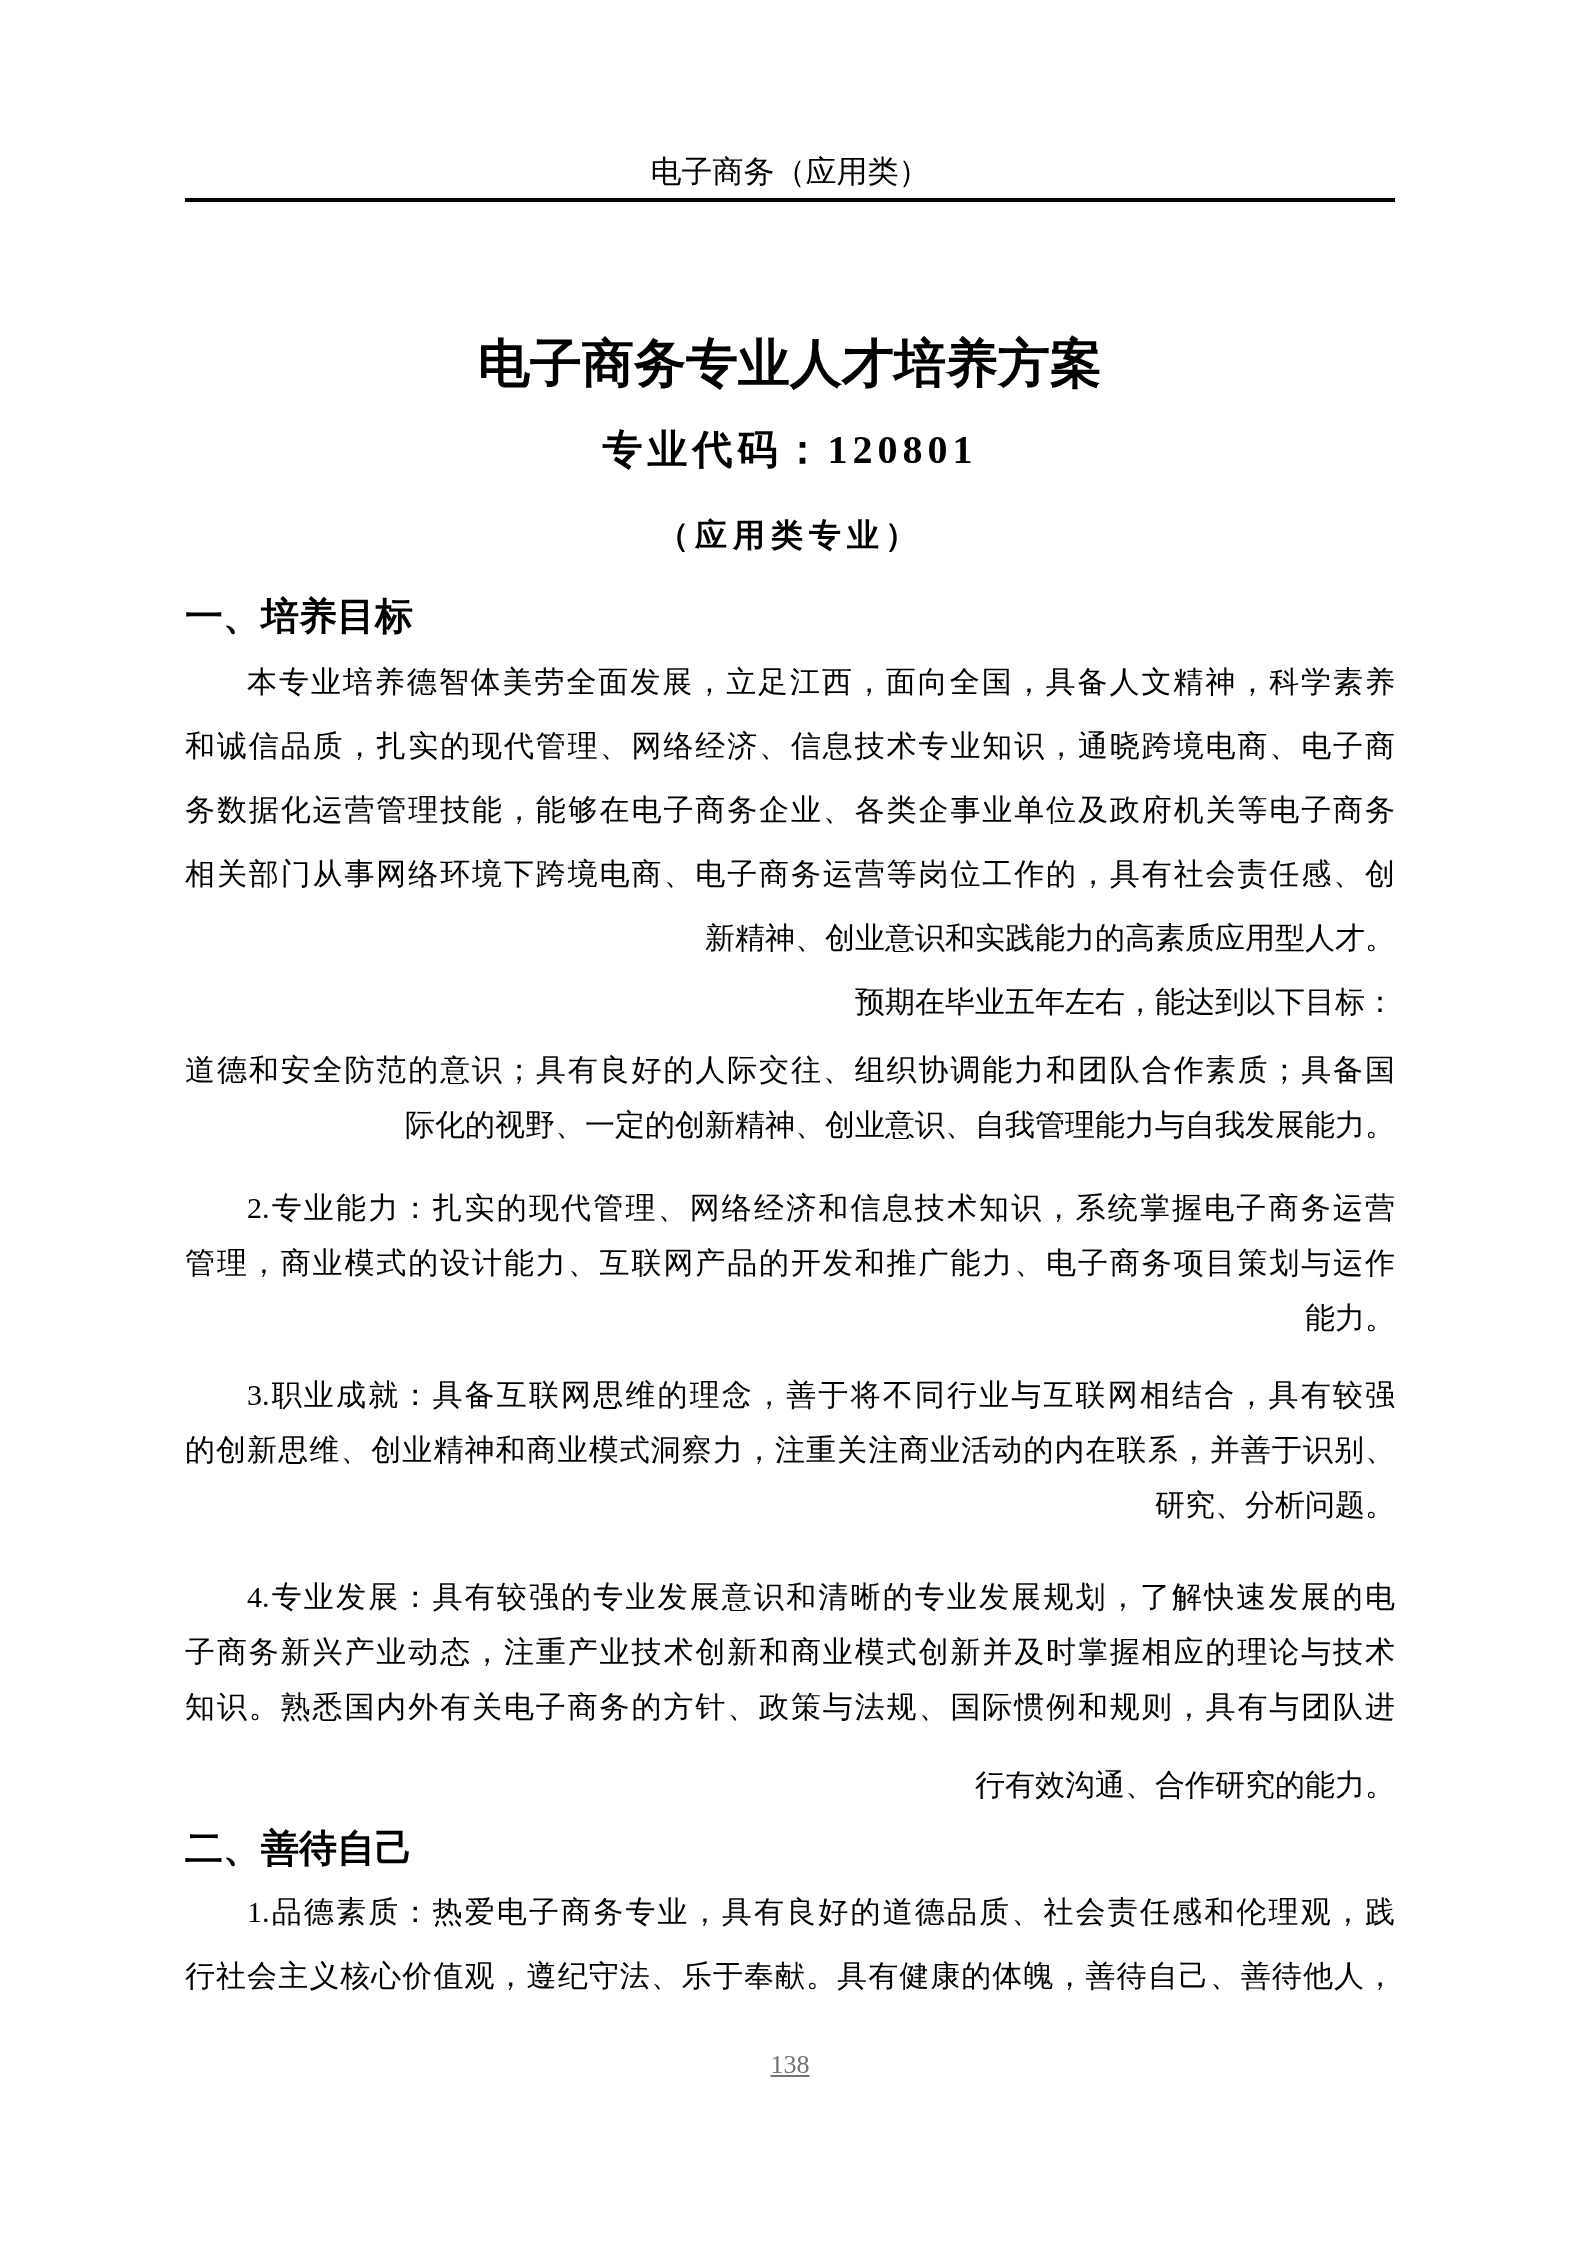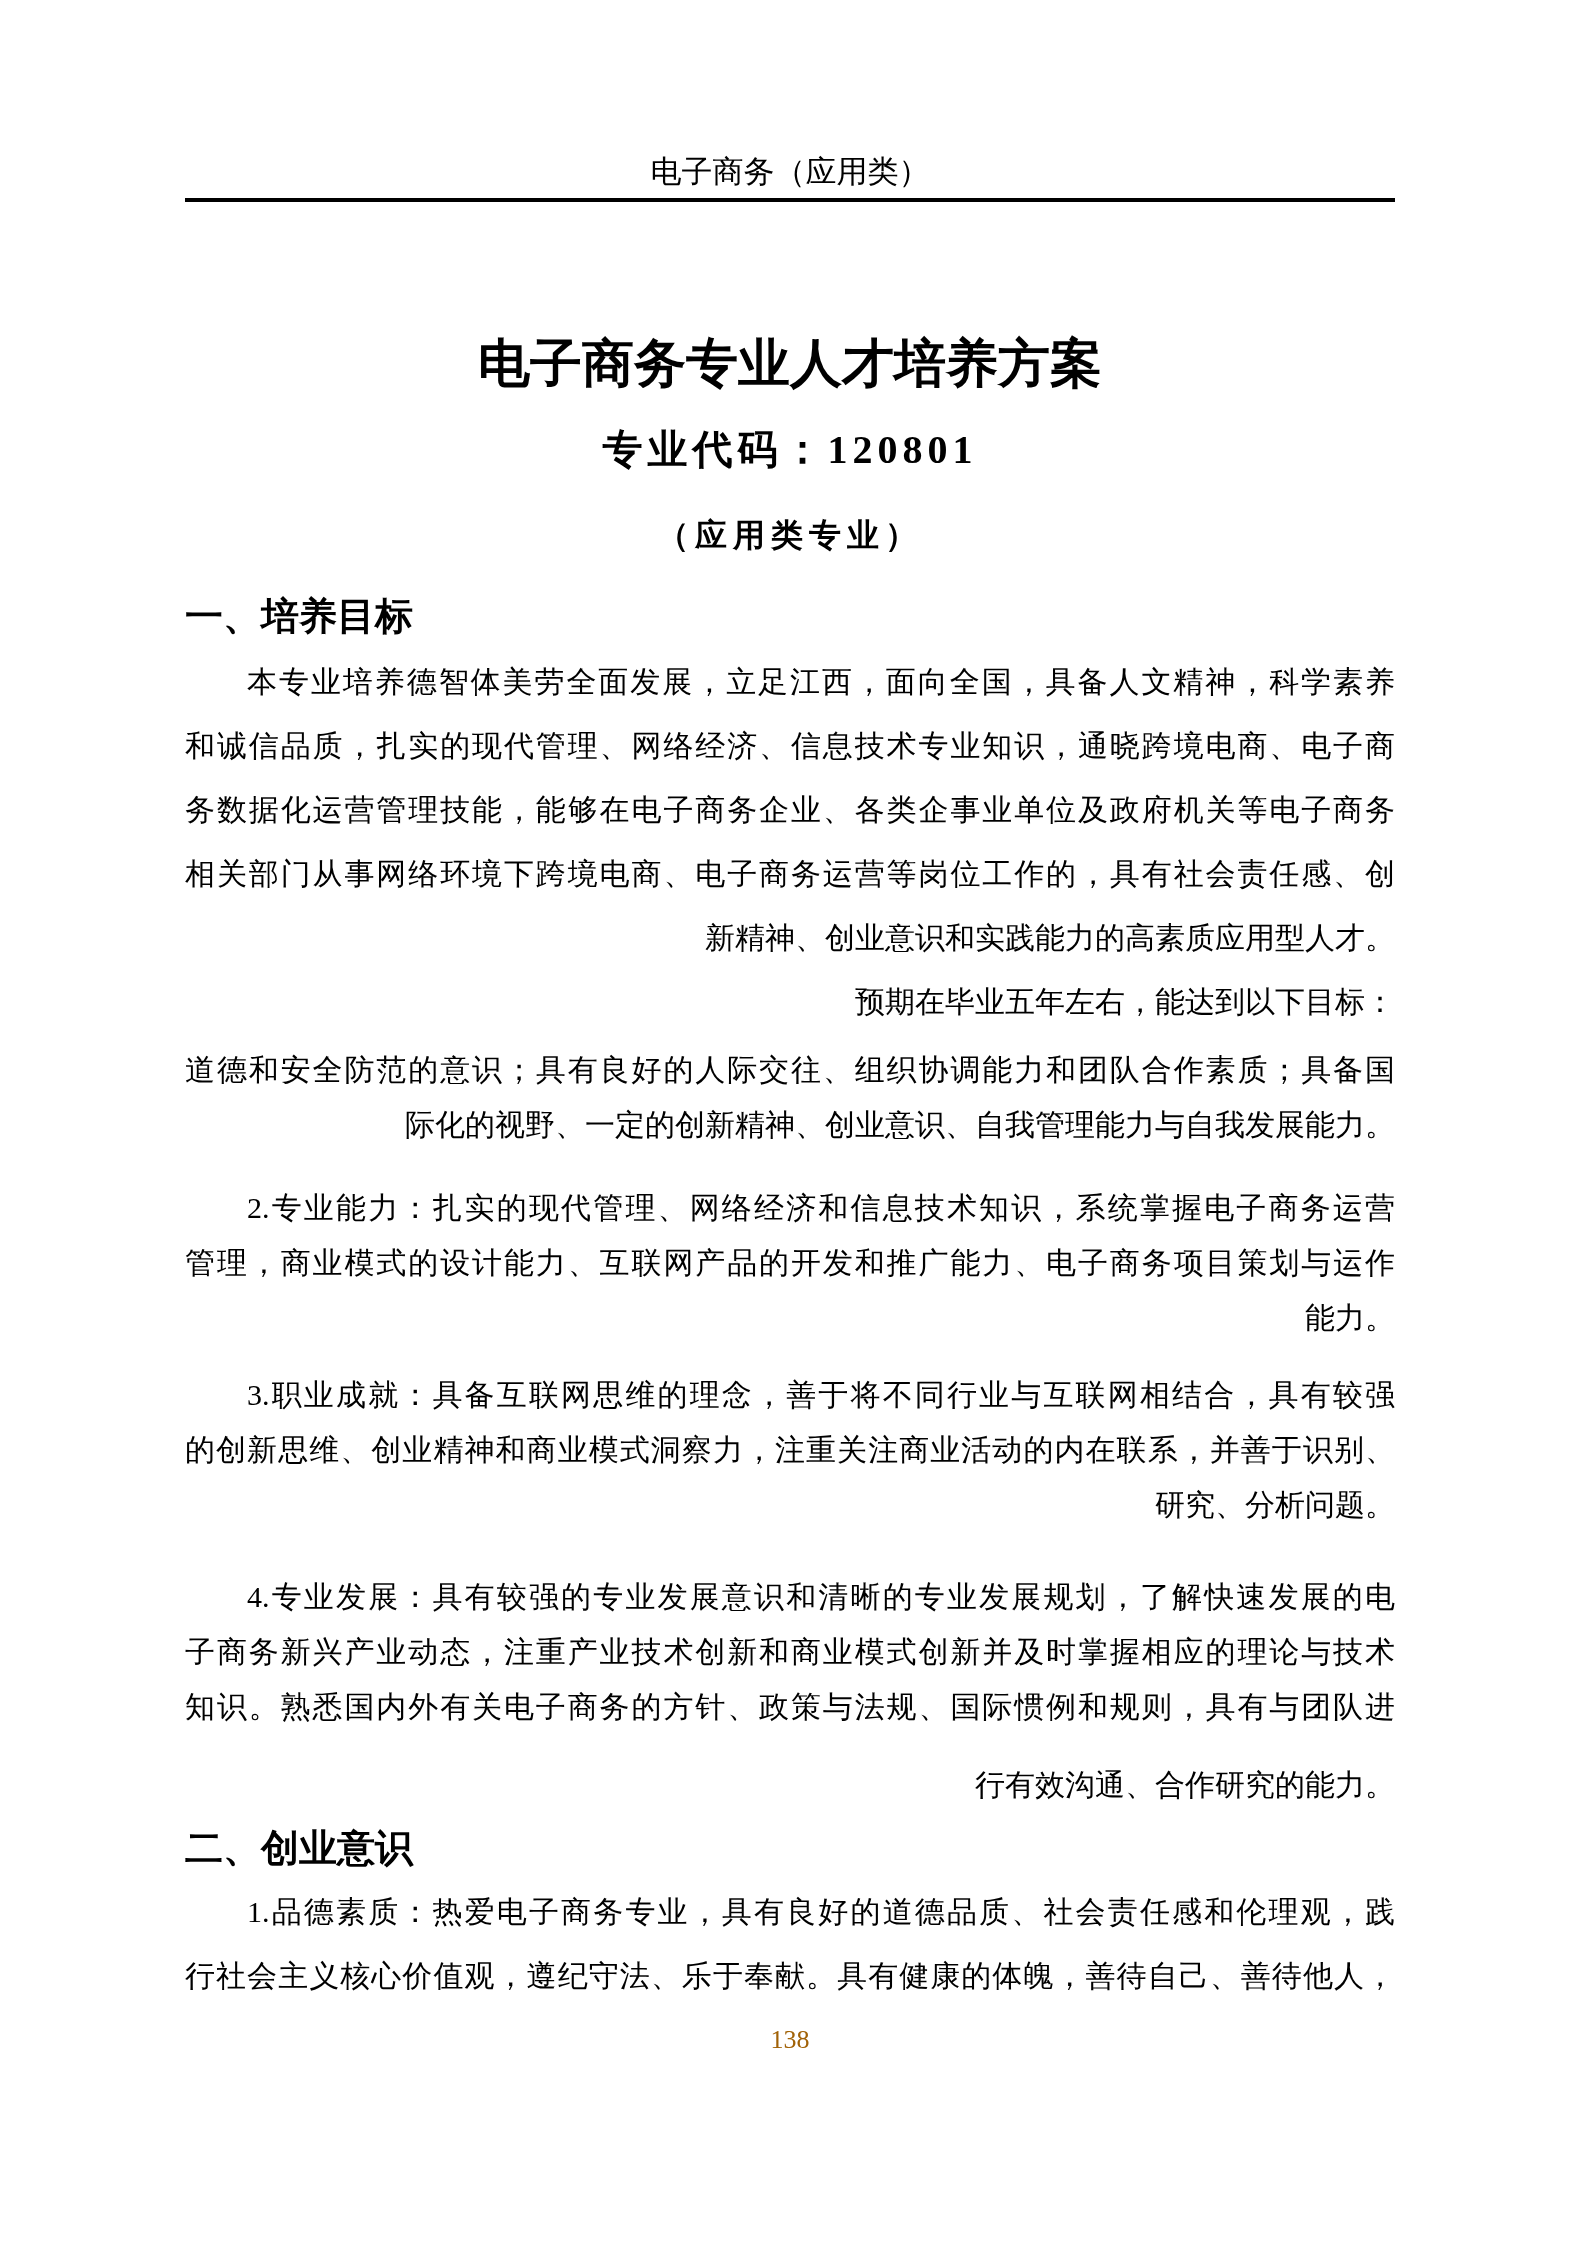--- a/index.html
+++ b/index.html
@@ -79,25 +79,26 @@
   .b2 { margin-top: 0; }
   .b3 { margin-top: 8px; }
   .b4 { margin-top: 28px; }
   .b5 { margin-top: 22px; }
   .b6 { margin-top: 37px; }
   .b7 { margin-top: 23px; }
   .b8 { margin-top: 12px; }
   .b9 { margin-top: 8px; }
 
   .page-number {
-    margin-top: 16px;
+    margin-top: 41px;
     text-align: center;
     font-size: 26px;
     line-height: 32px;
-    color: #a16207;
+    color: #737373;
+    text-decoration: underline;
   }
 </style>
 </head>
 <body>
 
 <div class="page">
 
   <div class="running-header">
     <div class="running-header-text">电子商务（应用类）</div>
   </div>
@@ -135,21 +136,21 @@
         <div class="line">研究、分析问题。</div>
       </div>
       <div class="para para55 b6">
         <div class="line indent fill">4.专业发展：具有较强的专业发展意识和清晰的专业发展规划，了解快速发展的电</div>
         <div class="line fill">子商务新兴产业动态，注重产业技术创新和商业模式创新并及时掌握相应的理论与技术</div>
         <div class="line fill">知识。熟悉国内外有关电子商务的方针、政策与法规、国际惯例和规则，具有与团队进</div>
       </div>
       <div class="para para55 b7">
         <div class="line">行有效沟通、合作研究的能力。</div>
       </div>
-      <h2 class="heading b8">二、创业意识</h2>
+      <h2 class="heading b8">二、善待自己</h2>
       <div class="para para64 b9">
         <div class="line indent fill">1.品德素质：热爱电子商务专业，具有良好的道德品质、社会责任感和伦理观，践</div>
         <div class="line fill">行社会主义核心价值观，遵纪守法、乐于奉献。具有健康的体魄，善待自己、善待他人，</div>
       </div>
     </div>
 
   <div class="page-number">138</div>
 
 </div>
 

